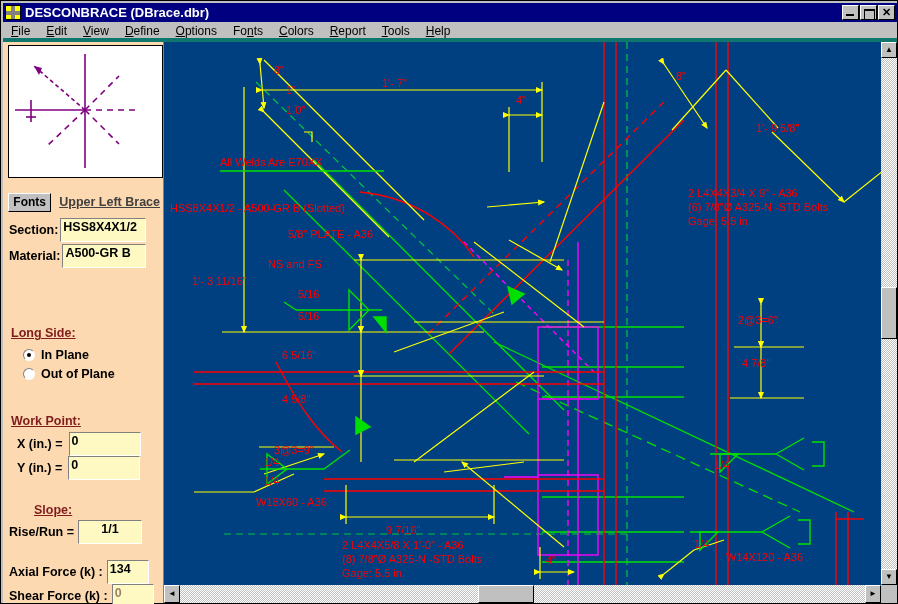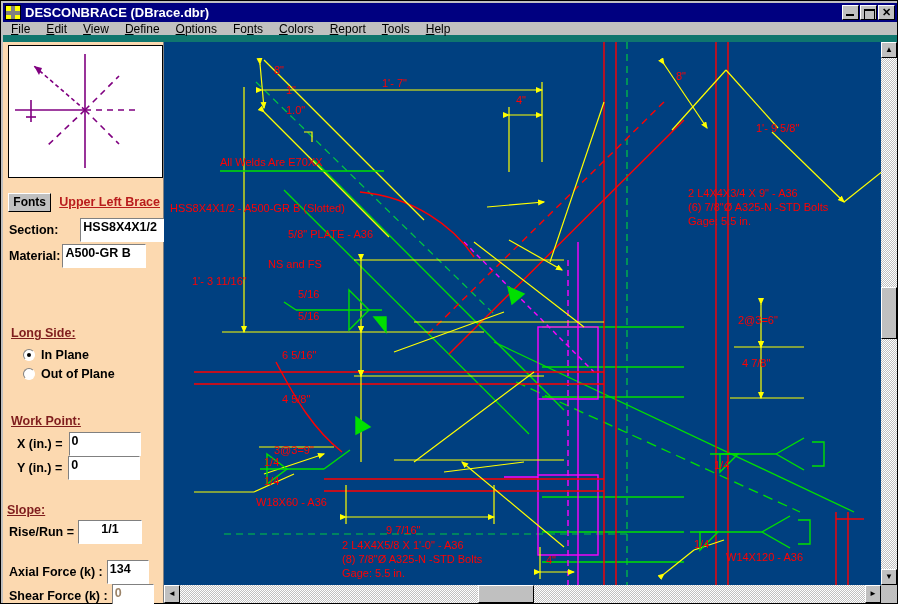--- a/index.html
+++ b/index.html
@@ -51,21 +51,21 @@
   .winbtn.min::after { content: ""; position: absolute; bottom: 3px; left: 3px; width: 8px; height: 2px; background: #000; }
   .winbtn.max::after { content: ""; position: absolute; top: 3px; left: 3px; width: 9px; height: 8px; border: 1px solid #000; border-top-width: 2px; }
   #close-x { font-family: "Liberation Sans", sans-serif; font-size: 11px; }
 
   
   #menubar {
     position: absolute; left: 2px; top: 22px;
     width: 894px; height: 19px;
     background: #c0c0c0;
     display: flex; align-items: center;
-    border-bottom: 7px solid #0f766e;
+    border-bottom: 4px solid #0f766e;
   }
   .menu-item {
     font-size: 12px; color: #000;
     padding: 1px 8px; cursor: default; white-space: nowrap;
   }
   .menu-item u { text-decoration: underline; }
 
   
   #sidebar {
     position: absolute; left: 2px; top: 41px;
@@ -88,30 +88,30 @@
   #fonts-btn {
     width: 48px; height: 19px;
     background: #c0c0c0;
     border-top: 1px solid #fff; border-left: 1px solid #fff;
     border-right: 1px solid #000; border-bottom: 1px solid #000;
     font-size: 12px; font-weight: bold; color: #000;
     display: flex; align-items: center; justify-content: center;
   }
   #brace-title {
     margin-left: 8px;
-    font-size: 12.5px; font-weight: bold; color: #b91c1c;
+    font-size: 12.5px; font-weight: bold; color: #404040;
     text-decoration: underline; white-space: nowrap;
   }
   .sb-field-row {
     position: absolute; left: 6px;
     display: flex; align-items: center; height: 19px;
   }
   .sb-label { font-size: 12.5px; font-weight: bold; color: #000; white-space: nowrap; }
   .sb-input {
-    background: #ffffff;
+    background: #fef9c3;
     border-top: 1px solid #808080; border-left: 1px solid #808080;
     border-right: 1px solid #fff; border-bottom: 1px solid #fff;
     font-size: 12.5px; font-weight: bold; color: #000;
     padding: 0 2px; height: 24px; line-height: 17px;
     margin-left: 2px; white-space: nowrap; overflow: hidden;
   }
   .sb-input.disabled { color: #9b8368; }
   .sb-head {
     position: absolute; left: 8px;
     font-size: 12.5px; font-weight: bold; color: #7f1d1d;
@@ -230,21 +230,21 @@
           <path d="M25,20 L33,22 L30,29 Z" fill="#800080" stroke="none"></path>
         </g>
       </svg>
     </div>
 
     <div id="sb-row-fonts">
       <div id="fonts-btn">Fonts</div>
       <div id="brace-title">Upper Left Brace</div>
     </div>
 
-    <div class="sb-field-row" style="top:178px;gap:20px;">
+    <div class="sb-field-row" style="top:178px;">
       <span class="sb-label">Section:</span>
       <span class="sb-input" style="width:86px;">HSS8X4X1/2</span>
     </div>
 
     <div class="sb-field-row" style="top:204px;">
       <span class="sb-label">Material:</span>
       <span class="sb-input" style="width:84px;">A500-GR B</span>
     </div>
 
     <div class="sb-head" style="top:284px;">Long Side:</div>
@@ -260,21 +260,21 @@
     <div class="sb-head" style="top:372px;">Work Point:</div>
     <div class="sb-field-row" style="left:14px; top:392px;">
       <span class="sb-label">X (in.) =</span>
       <span class="sb-input" style="width:72px; margin-left:6px;">0</span>
     </div>
     <div class="sb-field-row" style="left:14px; top:416px;">
       <span class="sb-label">Y (in.) =</span>
       <span class="sb-input" style="width:72px; margin-left:6px;">0</span>
     </div>
 
-    <div class="sb-head" style="left:4px; top:461px;">Slope:</div>
+    <div class="sb-head" style="left:31px; top:461px;">Slope:</div>
     <div class="sb-field-row" style="left:6px; top:480px;text-align:center;">
       <span class="sb-label">Rise/Run =</span>
       <span class="sb-input" style="width:64px; margin-left:4px;">1/1</span>
     </div>
 
     <div class="sb-field-row" style="left:6px; top:520px;">
       <span class="sb-label">Axial Force (k) :</span>
       <span class="sb-input" style="width:42px; margin-left:4px;">134</span>
     </div>
     <div class="sb-field-row" style="left:6px; top:544px;">

